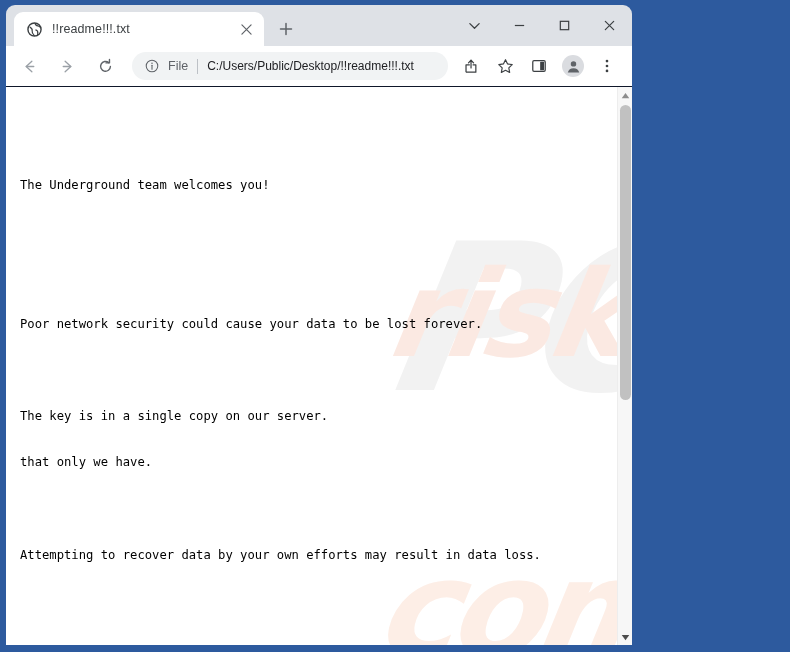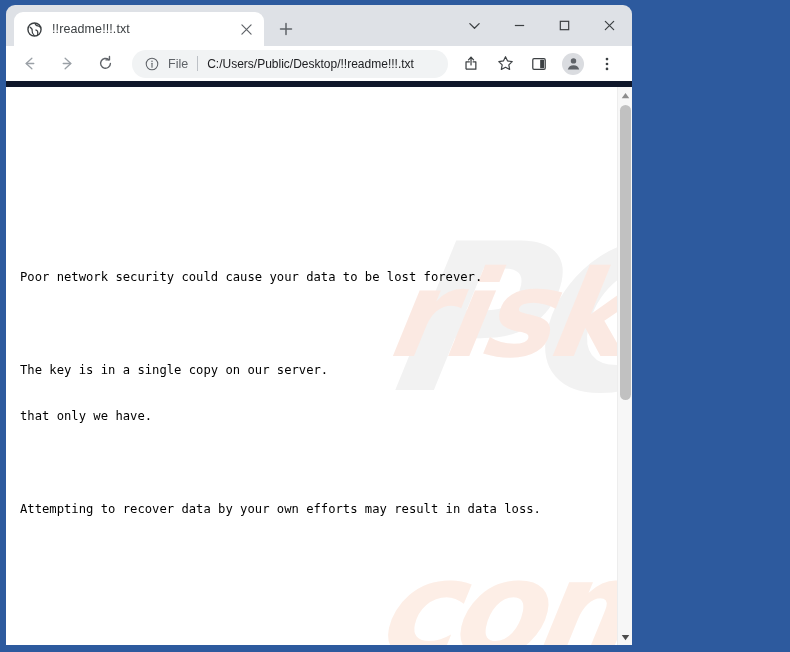--- a/index.html
+++ b/index.html
@@ -95,21 +95,21 @@
   }
 
   
   .toolbar {
     height: 41px;
     background: #ffffff;
     display: flex;
     align-items: center;
     padding: 0 8px 0 4px;
     flex: 0 0 auto;
-    border-bottom: 6px solid #0f172a;
+    border-bottom: 1px solid #0f172a;
   }
 
   .nav-btn {
     width: 32px; height: 32px;
     margin: 0 3px;
     display: flex; align-items: center; justify-content: center;
     border-radius: 50%;
     flex: 0 0 32px;
   }
 
@@ -409,20 +409,21 @@
 
       <div class="watermark">
         <span class="wm-pc">PC</span>
         <span class="wm-risk">risk</span>
         <span class="wm-com">com</span>
       </div>
 
       <div class="note">
 
         <div>
+          <div>The Underground team welcomes you!</div>
           <span class="blank"></span>
           <span class="blank"></span>
           <div>Poor network security could cause your data to be lost forever.</div>
           <span class="blank"></span>
           <div>The key is in a single copy on our server.</div>
           <div>that only we have.</div>
           <span class="blank"></span>
           <div>Attempting to recover data by your own efforts may result in data loss.</div>
           
           

